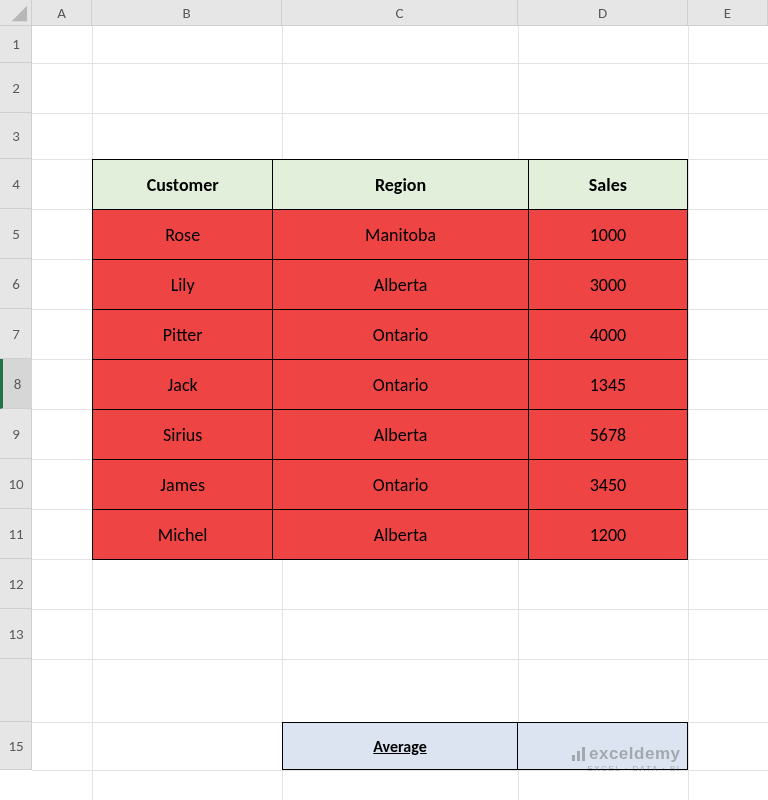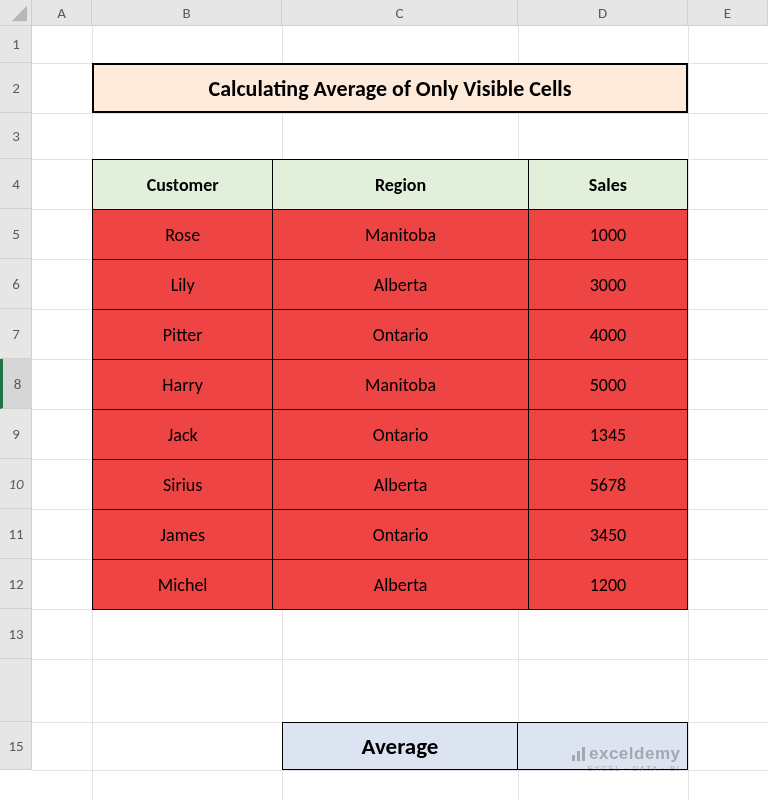--- a/index.html
+++ b/index.html
@@ -97,21 +97,21 @@
   .avg-box {
     position: absolute;
     display: flex;
   }
   .avg-box .avg-label, .avg-box .avg-val {
     border: 1.5px solid #000;
     background: #dbe4f0;
     display: flex; align-items: center; justify-content: center;
     height: 48px;
   }
-  .avg-box .avg-label { font-weight: 700; font-size: 23px; }
+  .avg-box .avg-label { font-weight: 700; font-size: 16px; text-decoration: underline; }
   .watermark {
     position: absolute;
     color: rgba(95,95,95,0.45);
     text-align: right;
     font-family: Arial, sans-serif;
     pointer-events: none;
   }
   .watermark .wm-top { font-size: 17px; font-weight: 600; letter-spacing: 0.5px; display: flex; align-items: center; justify-content: center; gap: 4px;}
   .watermark .wm-sub { font-size: 8px; letter-spacing: 1.5px; }
   .watermark .bars { display: inline-flex; gap: 2px; align-items: flex-end; }
@@ -139,21 +139,21 @@
   <div class="row-headers" id="row-headers">
       <div class="rh" style="height: 37px;">1</div>
       <div class="rh" style="height: 50px;">2</div>
       <div class="rh" style="height: 46px;">3</div>
       <div class="rh" style="height: 50px;">4</div>
       <div class="rh" style="height: 50px;">5</div>
       <div class="rh" style="height: 50px;">6</div>
       <div class="rh" style="height: 50px;">7</div>
       <div class="rh selected" style="height: 50px;">8</div>
       <div class="rh" style="height: 50px;">9</div>
-      <div class="rh" style="height: 50px; font-style: italic;">10</div>
+      <div class="rh" style="height: 50px;">10</div>
       <div class="rh" style="height: 50px;">11</div>
       <div class="rh" style="height: 50px;">12</div>
       <div class="rh" style="height: 50px;">13</div>
       <div class="rh" style="height: 63px; padding-left: 46px;">14</div>
       <div class="rh" style="height: 48px;">15</div>
     </div>
 
   <div class="grid">
     <div class="gridlines-v">
       <div class="gv" style="left:60px"></div>
@@ -172,23 +172,20 @@
         <div class="gh" style="top: 383px;"></div>
         <div class="gh" style="top: 433px;"></div>
         <div class="gh" style="top: 483px;"></div>
         <div class="gh" style="top: 533px;"></div>
         <div class="gh" style="top: 583px;"></div>
         <div class="gh" style="top: 633px;"></div>
         <div class="gh" style="top: 696px;"></div>
         <div class="gh" style="top: 744px;"></div>
       </div>
 
-    <div class="title-box" style="left:60px; top:37px; width:596px; height:50px;">
-      <span>Calculating Average of Only Visible Cells</span>
-    </div>
 
     <table class="data-table" style="left:60px; top:133px; width:596px;">
       <thead>
         <tr style="height:50px;">
           <th class="cB" style="width:190px">Customer</th>
           <th class="cC" style="width:272px">Region</th>
           <th class="cD" style="width:170px">Sales</th>
         </tr>
       </thead>
       <tbody id="data-body">
@@ -201,25 +198,20 @@
             <td>Lily</td>
             <td>Alberta</td>
             <td>3000</td>
           </tr>
           <tr style="height: 50px;">
             <td>Pitter</td>
             <td>Ontario</td>
             <td>4000</td>
           </tr>
           <tr style="height: 50px;">
-            <td>Harry</td>
-            <td>Manitoba</td>
-            <td>5000</td>
-          </tr>
-          <tr style="height: 50px;">
             <td>Jack</td>
             <td>Ontario</td>
             <td>1345</td>
           </tr>
           <tr style="height: 50px;">
             <td>Sirius</td>
             <td>Alberta</td>
             <td>5678</td>
           </tr>
           <tr style="height: 50px; margin-left: 40px;">

